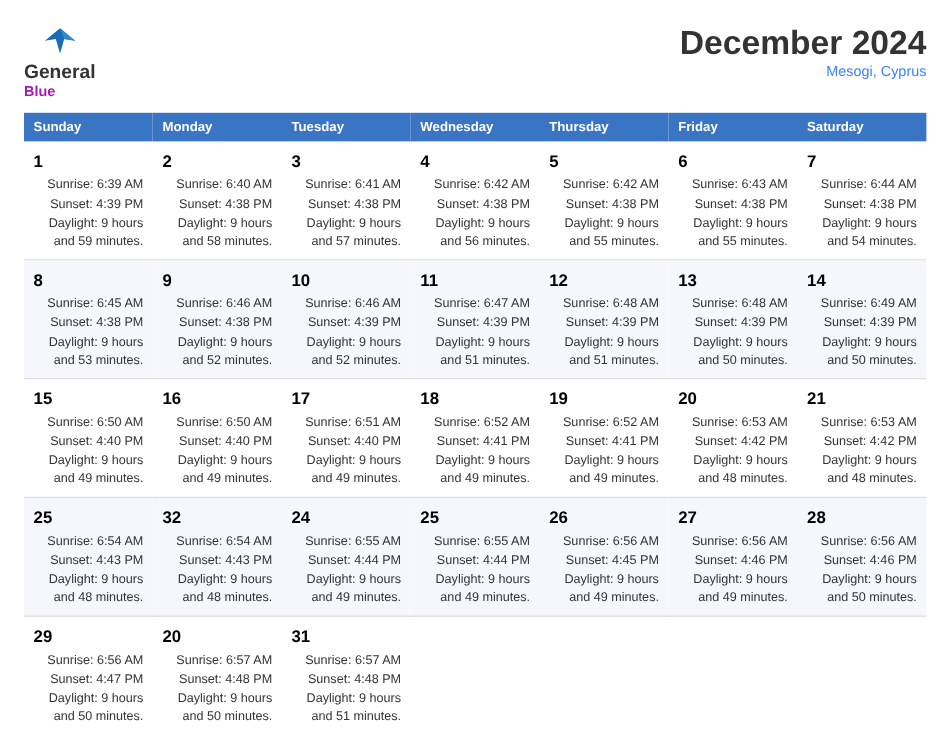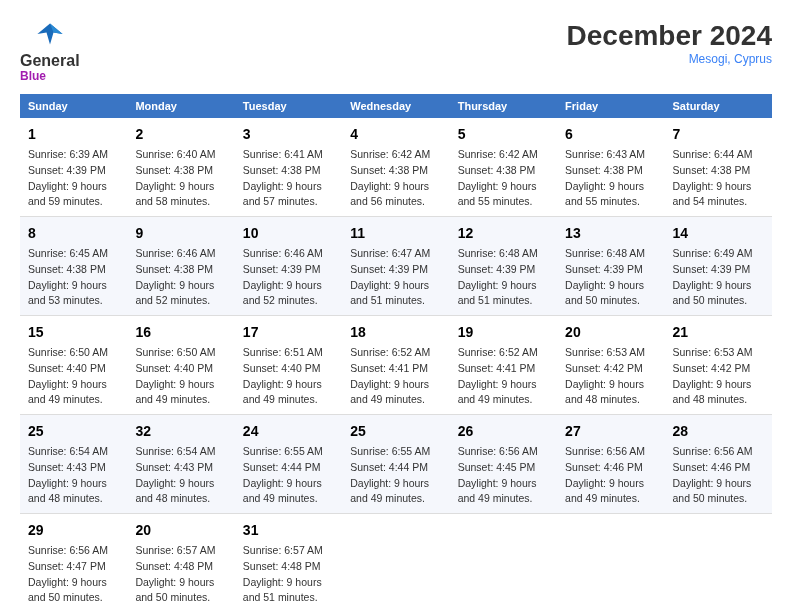--- a/index.html
+++ b/index.html
@@ -69,20 +69,21 @@
     .day-num {
       font-weight: bold;
       font-size: 14px;
       display: block;
       margin-bottom: 2px;
     }
     .day-info {
       color: #333;
       font-size: 10.5px;
       line-height: 1.5;
+      text-align: right;
     }
   </style>
 </head>
 <body>
 
 <div class="header">
   <div class="logo">
     <svg class="logo-bird" viewBox="0 0 40 40" xmlns="http://www.w3.org/2000/svg">
       <polygon points="20,5 38,20 25,18 20,35 15,18 2,20" fill="#1a6bba"></polygon>
       <polygon points="20,5 38,20 25,18" fill="#2a8ad4"></polygon>

